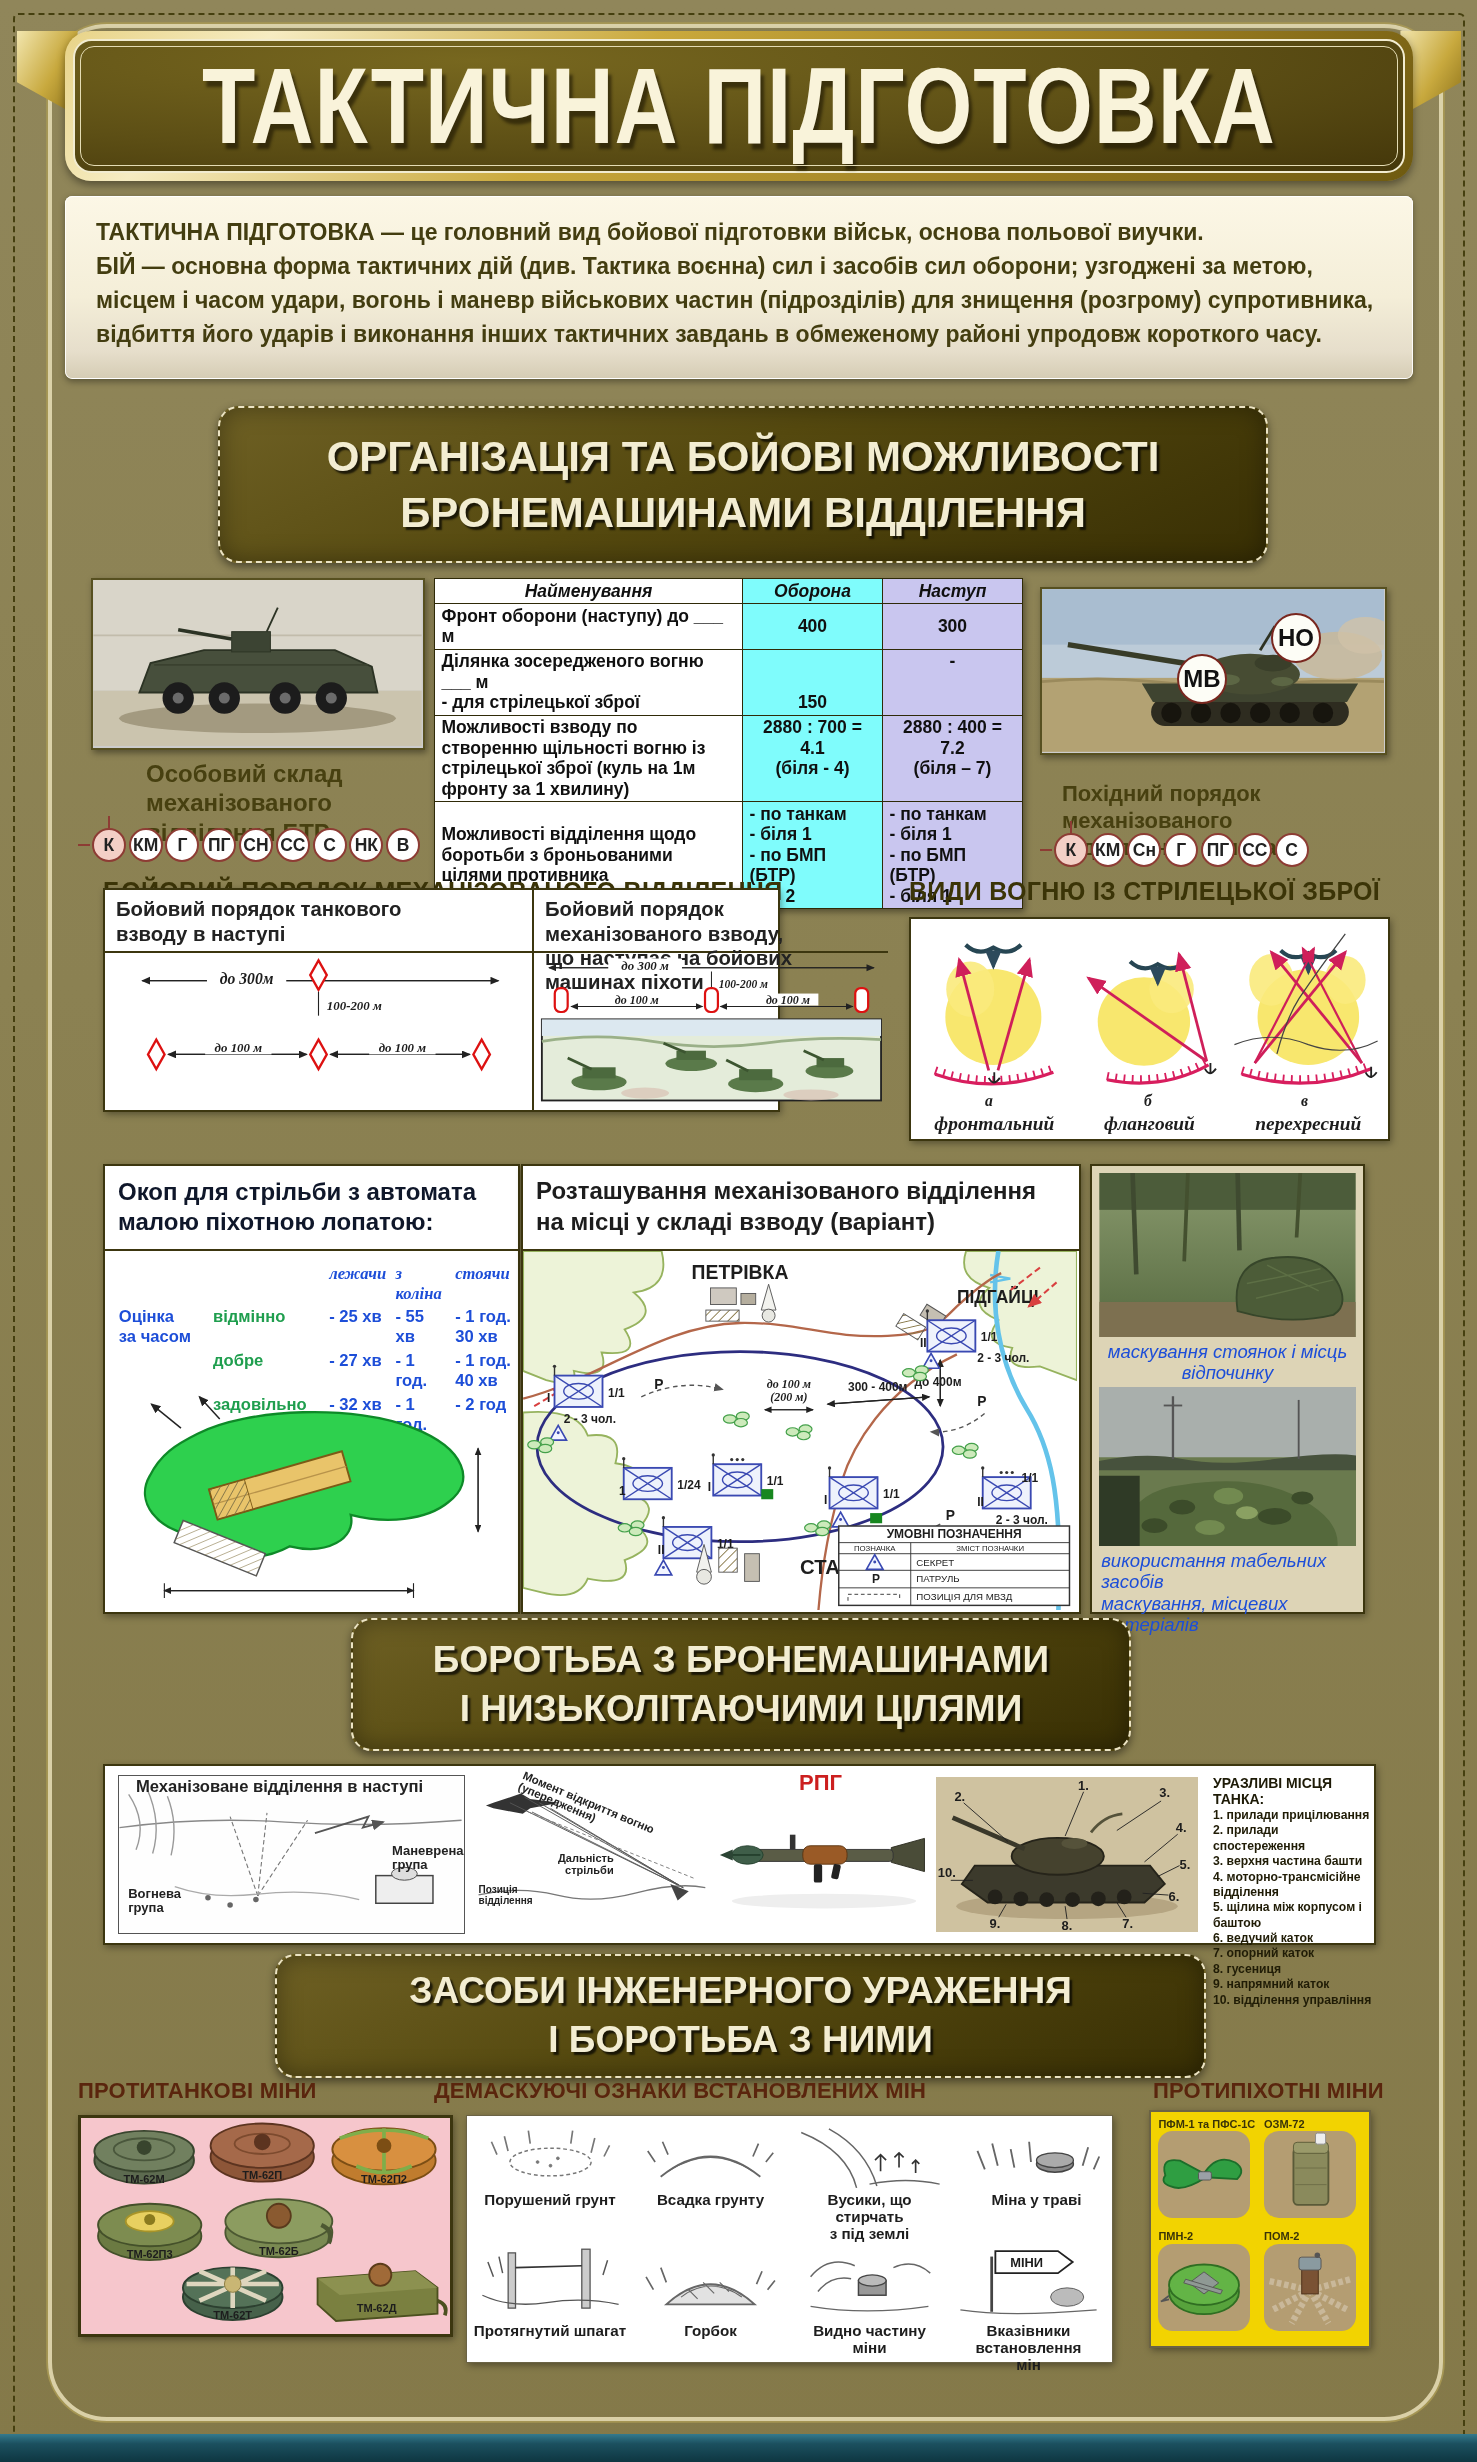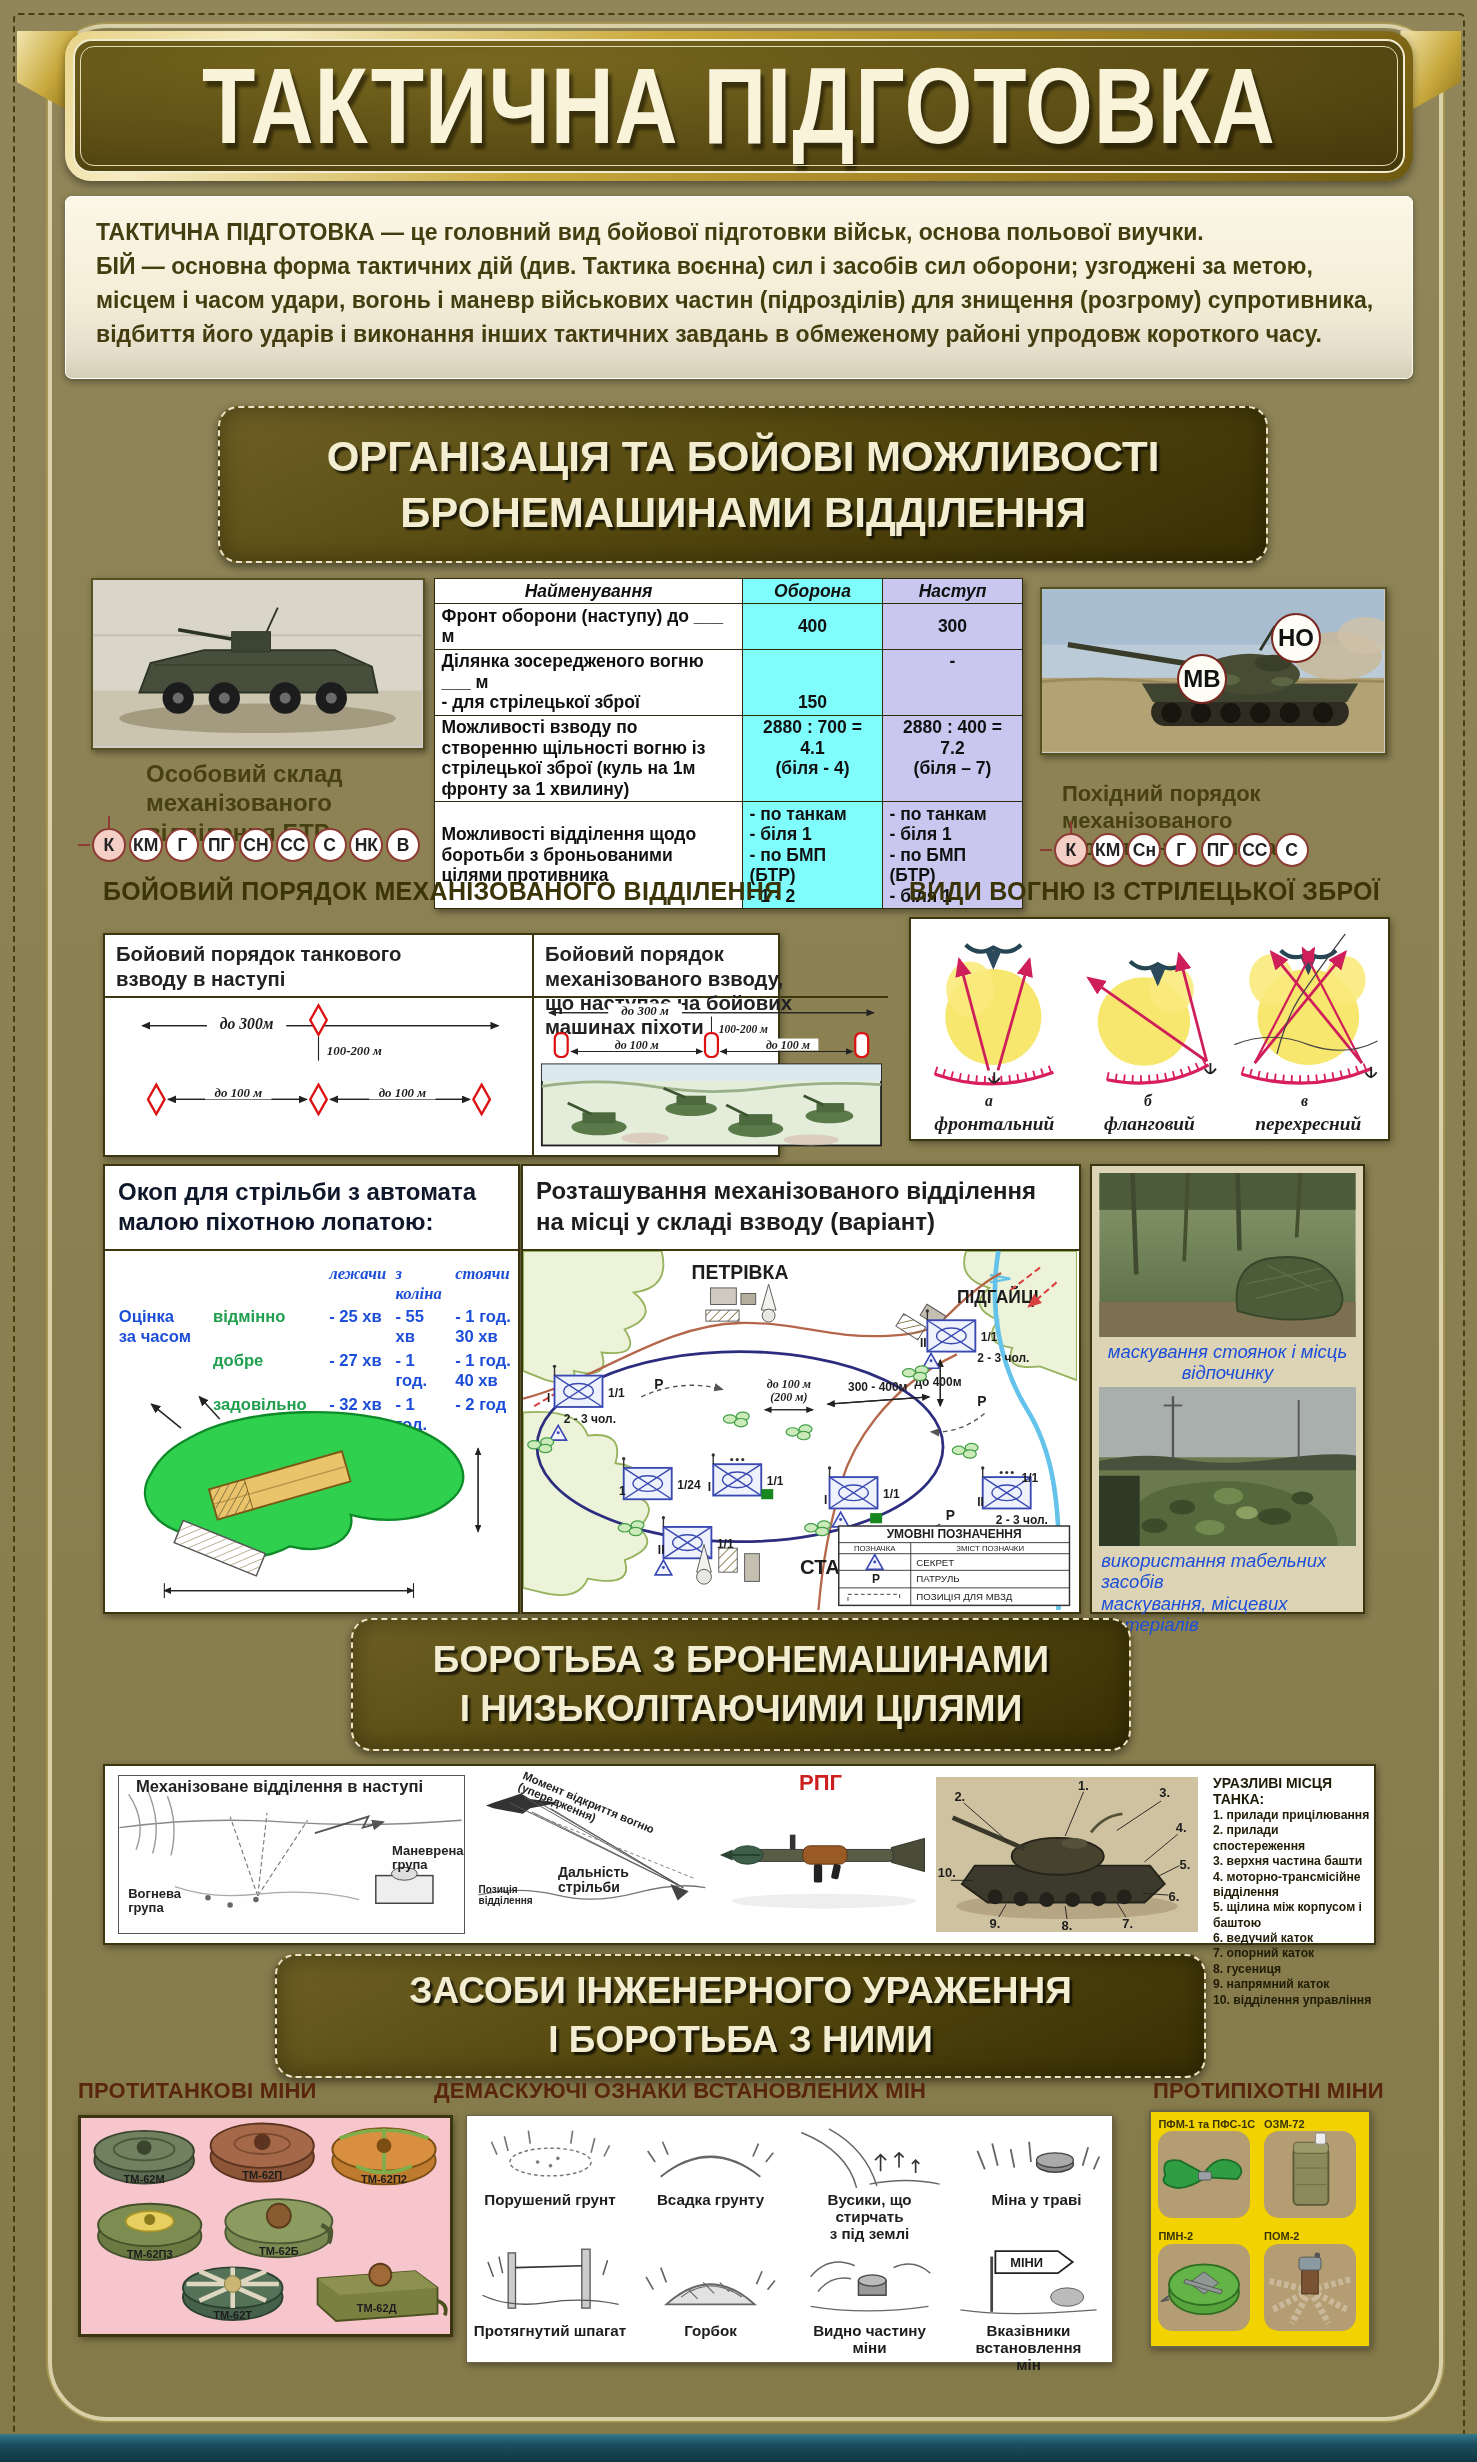--- a/index.html
+++ b/index.html
@@ -262,21 +262,21 @@
     <span class="circ">Сн</span>
     <span class="circ">Г</span>
     <span class="circ">ПГ</span>
     <span class="circ">СС</span>
     <span class="circ">С</span>
   </div>
 
   <div class="h2t" style="left:103px;top:877px;">БОЙОВИЙ ПОРЯДОК МЕХАНІЗОВАНОГО ВІДДІЛЕННЯ</div>
   <div class="h2t" style="left:909px;top:877px;">ВИДИ ВОГНЮ ІЗ СТРІЛЕЦЬКОЇ ЗБРОЇ</div>
 
-  <div class="box" style="left:103px;top:933px;width:677px;height:224px;display:grid;grid-template-columns:429px 1fr;">
+  <div class="box" style="left:103px;top:888px;width:677px;height:224px;display:grid;grid-template-columns:429px 1fr;">
     <div style="border-right:2.3px solid #3c360f;">
       <div class="bb-title pre">Бойовий порядок танкового
 взводу в наступі</div>
       <svg width="427" height="153" viewBox="0 0 462 166">
         <line x1="40" y1="30" x2="426" y2="30" stroke="#222" stroke-width="1.4" marker-end="url(#mA)"></line>
         <line x1="426" y1="30" x2="40" y2="30" stroke="#222" stroke-width="1.4" marker-end="url(#mA)"></line>
         <rect x="110" y="20" width="86" height="18" fill="#fff"></rect>
         <text x="153" y="34" text-anchor="middle" class="ti tb" font-size="17">до 300м</text>
         <polygon points="231,8 240,24 231,40 222,24" fill="#fff" stroke="#dd1111" stroke-width="2.5"></polygon>
         <line x1="231" y1="42" x2="231" y2="68" stroke="#222" stroke-width="1.2"></line>
@@ -641,21 +641,21 @@
         <line x1="228" y1="122" x2="56" y2="24" stroke="#555" stroke-width="1"></line>
         <line x1="228" y1="122" x2="72" y2="30" stroke="#555" stroke-width="1"></line>
         <line x1="228" y1="122" x2="64" y2="40" stroke="#555" stroke-width="1"></line>
         <line x1="228" y1="122" x2="84" y2="36" stroke="#555" stroke-width="1"></line>
         <line x1="60" y1="40" x2="240" y2="112" stroke="#777" stroke-width="1" stroke-dasharray="4 3"></line>
         <path d="M6,130 q44,-10 84,0 t86,-2 t76,-6" stroke="#777" stroke-width="1.4" fill="none"></path>
         <path d="M214,118 l20,8 l-12,10 Z" fill="#444"></path>
       </svg>
       <div class="sklabel pre" style="left:42px;top:24px;font-size:11.5px;transform:rotate(23deg);width:157px;">Момент відкриття вогню
 (упередження)</div>
-      <div class="sklabel pre" style="left:85px;top:78px;font-size:14px;margin-top:12px;">Дальність
+      <div class="sklabel pre" style="left:85px;top:78px;font-size:11px;text-align:right;">Дальність
 стрільби</div>
       <div class="sklabel pre" style="left:5.5px;top:110px;font-size:10px;">Позиція
 відділення</div>
     </div>
 
     <div class="abs" style="left:613px;top:3.7px;width:212px;height:168px;">
       <div class="sklabel" style="left:81px;top:1.8px;font-size:22px;color:#cc1f1f;">РПГ</div>
       <svg class="abs" style="left:0;top:35px;" width="212" height="111" viewBox="0 0 230 120">
         <ellipse cx="115" cy="104" rx="100" ry="8" fill="#eee"></ellipse>
         <polygon points="188,46 224,36 224,72 188,62" fill="#4a4c38" stroke="#2c2c20"></polygon>

